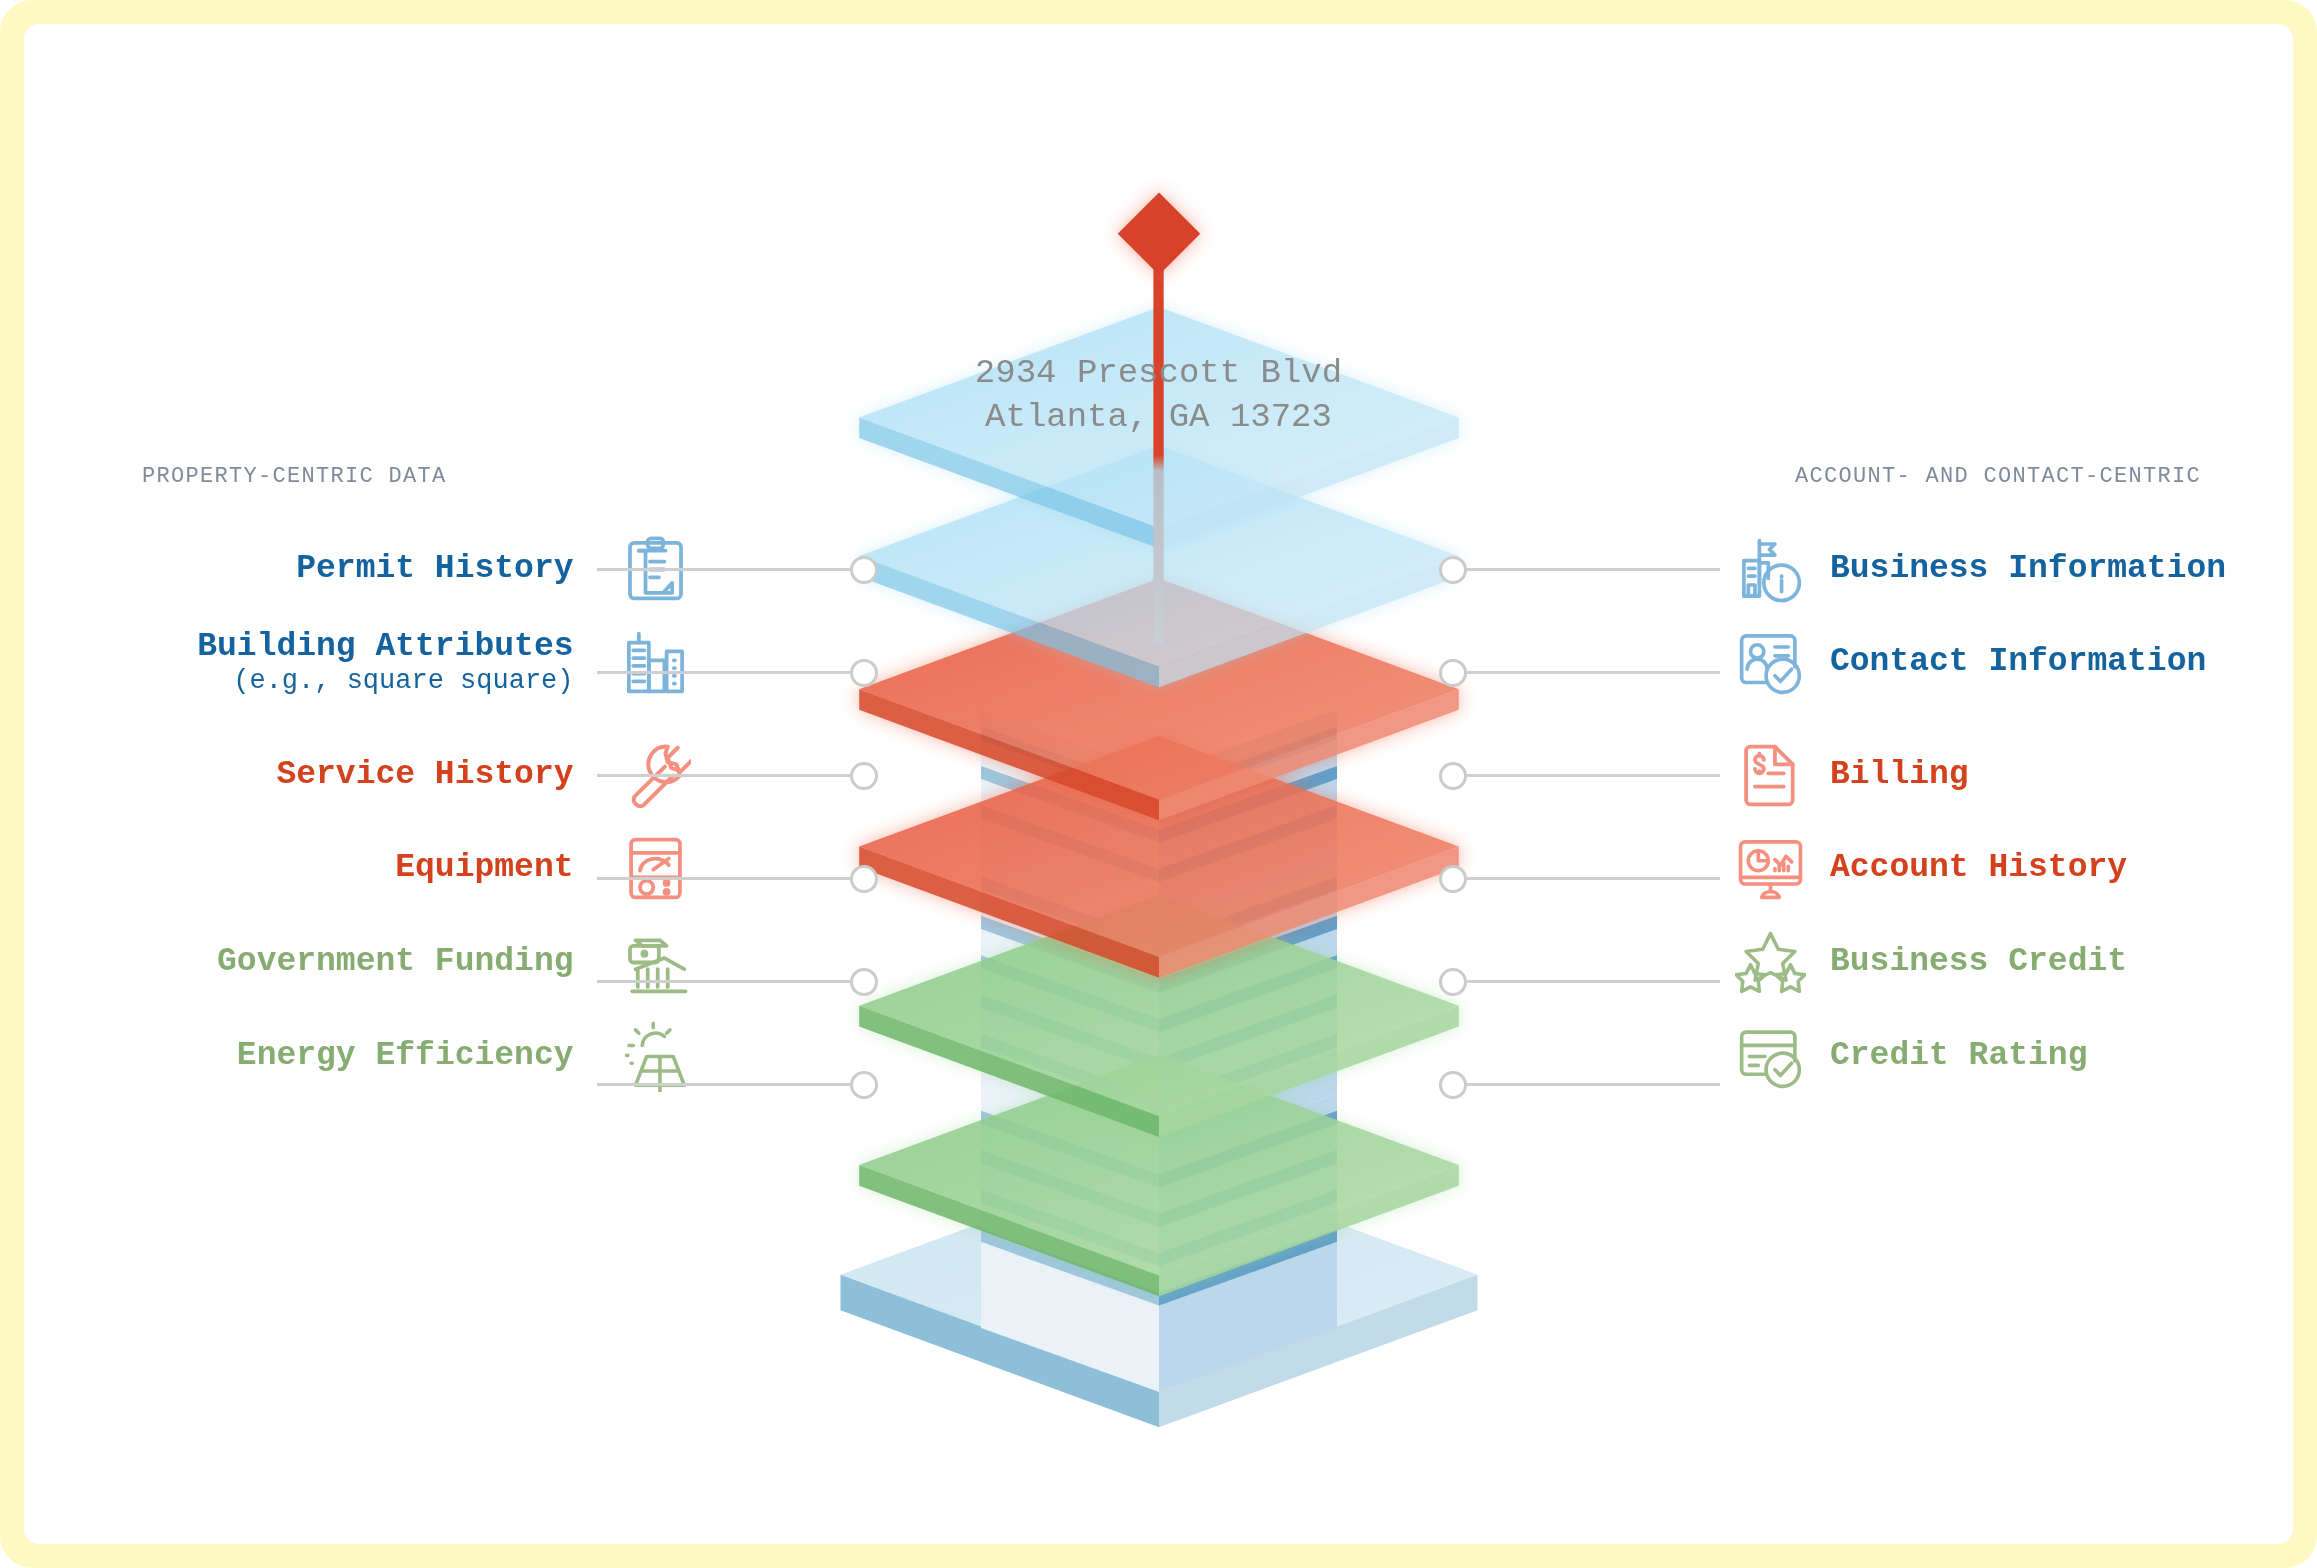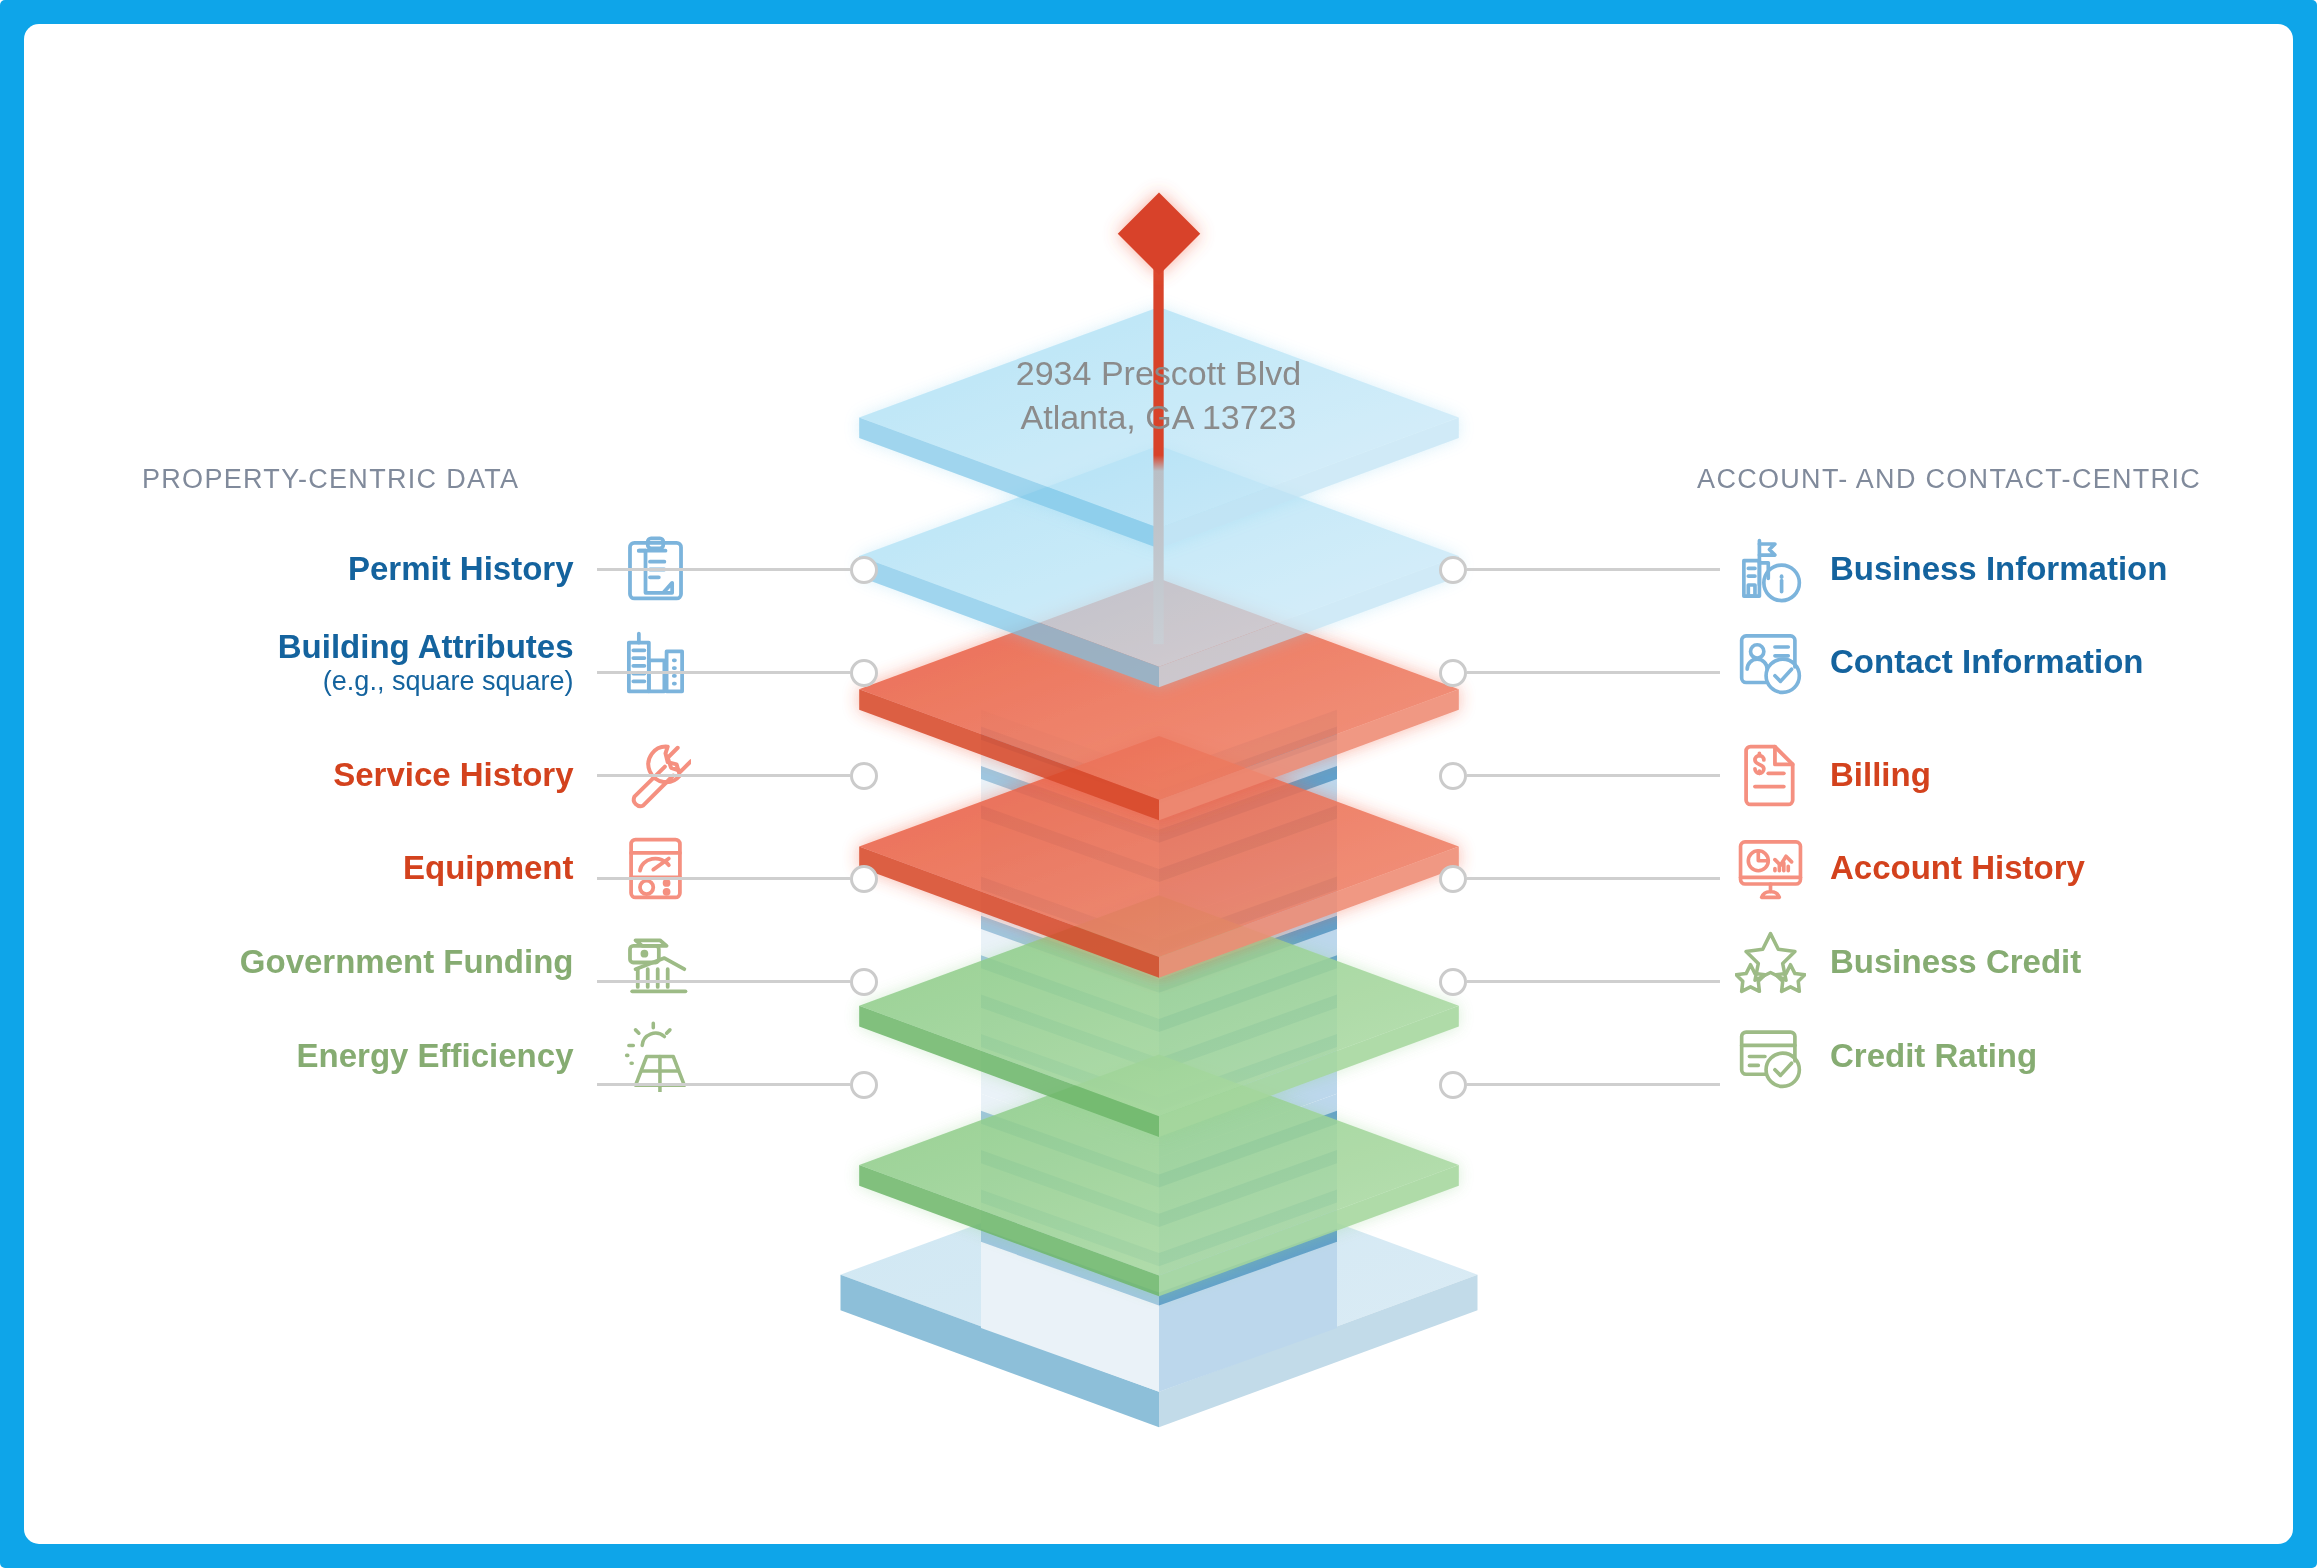--- a/index.html
+++ b/index.html
@@ -4,36 +4,37 @@
 <style>
   * { box-sizing: border-box; margin: 0; padding: 0; }
   html, body {
     width: 2318px; height: 1568px;
     background: #ffffff;
     font-family: "Liberation Sans", sans-serif;
     overflow: hidden;
   }
   #frame {
     position: absolute; inset: 0;
-    background: #0ea5e9;
+    background: #fef9c3;
     padding: 24px;
-    border-radius: 5px;
+    border-radius: 32px;
+    font-family: Liberation Mono, monospace;
   }
   #canvas {
     position: relative;
     width: 100%; height: 100%;
     background: #ffffff;
     border-radius: 15px;
     overflow: hidden;
   }
 
   
   .col-header {
     position: absolute;
-    font-size: 27px;
+    font-size: 22px;
     letter-spacing: 1.3px;
     color: #808a9b;
     font-weight: 400;
     white-space: nowrap;
   }
   #hdr-left  { left: 118px;  top: 440px; }
   #hdr-right { right: 92px;  top: 440px; text-align: left; }
 
   
   .row {

